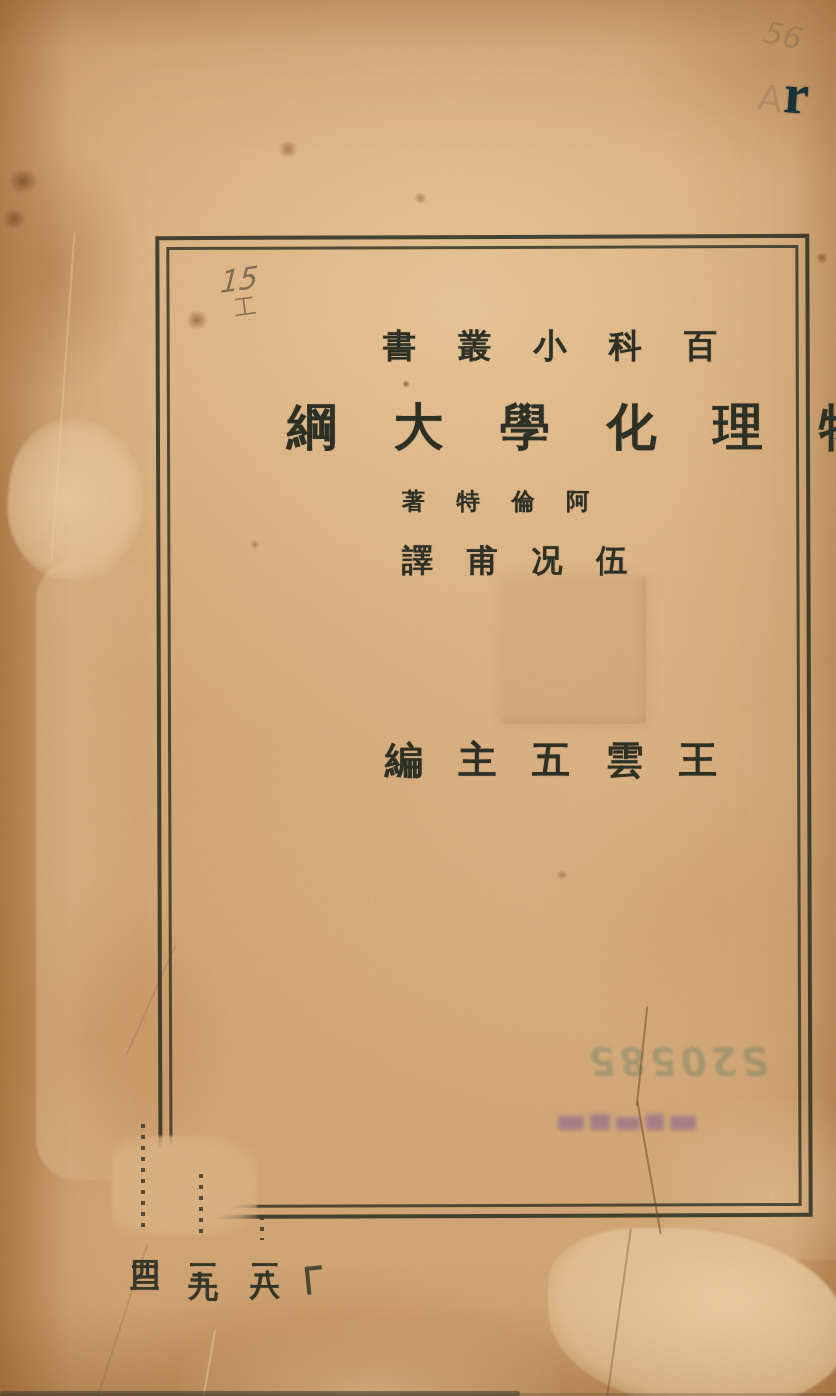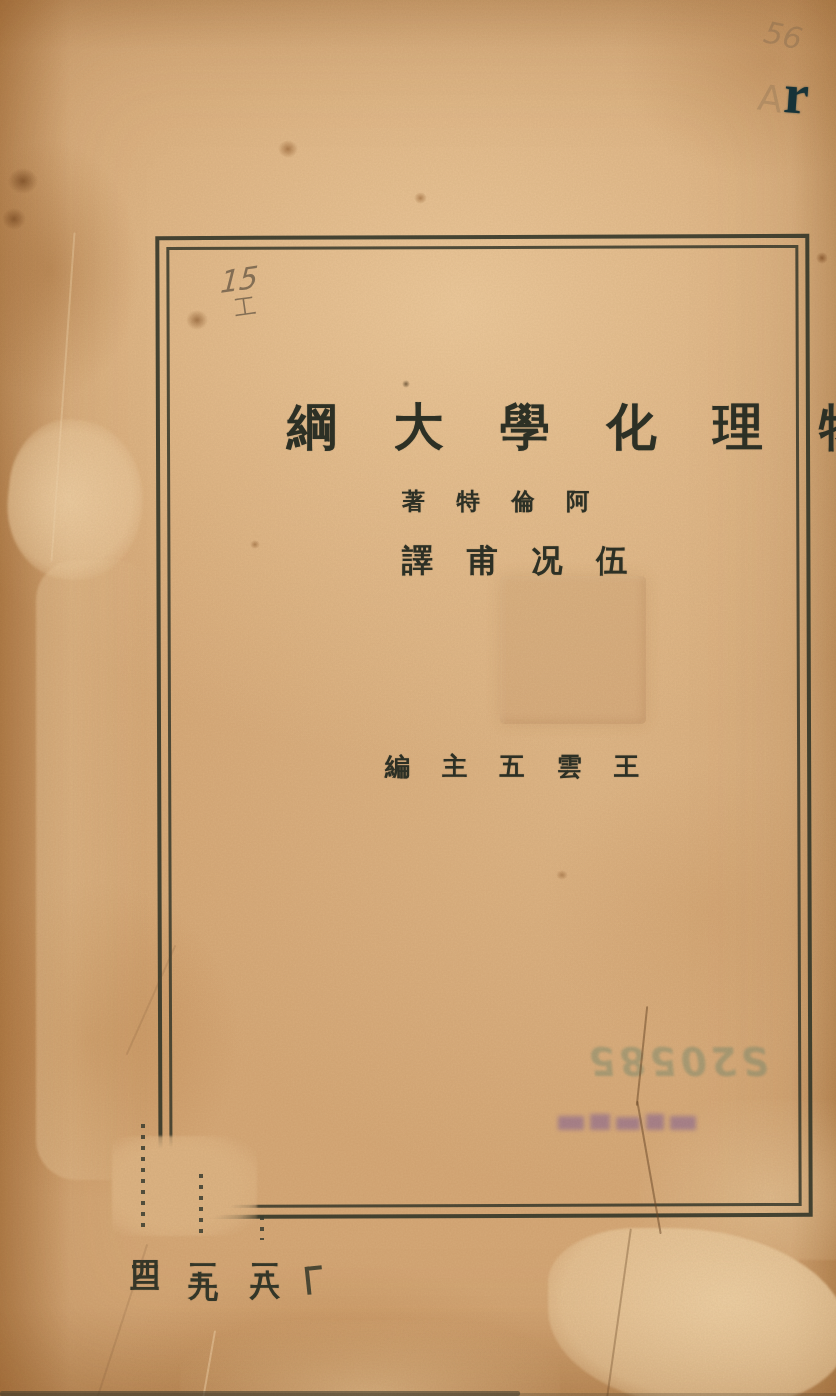--- a/index.html
+++ b/index.html
@@ -88,24 +88,25 @@
   <div class="patch" style="left:180px;top:1320px;width:380px;height:110px;background:radial-gradient(ellipse at 50% 70%,rgba(233,202,158,.55),rgba(233,202,158,0) 80%);"></div>
 
   <div class="frame-outer">
     <div class="frame-inner"></div>
   </div>
 
   <div class="patch" style="left:112px;top:1136px;width:145px;height:100px;background:radial-gradient(ellipse at 45% 50%,#dcb383 55%,rgba(220,179,131,.75) 70%,rgba(220,179,131,0) 88%);"></div>
 
   <div class="emboss"></div>
 
+  <div class="txt" style="left:383px;top:324px;font-size:33px;letter-spacing:17px;">書 叢 小 科 百</div>
   <div class="txt" style="left:287px;top:394px;font-size:50px;letter-spacing:22px;">綱 大 學 化 理 物</div>
   <div class="txt" style="left:402px;top:486px;font-size:23px;letter-spacing:13px;">著 特 倫 阿</div>
   <div class="txt" style="left:402px;top:540px;font-size:31px;letter-spacing:13px;text-align:right;">譯 甫 况 伍</div>
-  <div class="txt" style="left:385px;top:750px;font-size:25px;letter-spacing:13px;">編 主 五 雲 王</div>
+  <div class="txt" style="left:385px;top:735px;font-size:38px;letter-spacing:13px;">編 主 五 雲 王</div>
 
   <div class="leader" style="left:141px;top:1124px;height:110px;"></div>
   <div class="leader" style="left:199px;top:1174px;height:64px;"></div>
   <div class="leader" style="left:260px;top:1216px;height:24px;"></div>
   <div class="vchars" style="left:124px;top:1238px;">四三</div>
   <div class="vchars" style="left:182px;top:1241px;">三九</div>
   <div class="vchars" style="left:244px;top:1241px;">三八</div>
   <div class="gamma-mark"></div>
 
   <div class="abs" style="left:222px;top:262px;transform:rotate(-8deg);">

